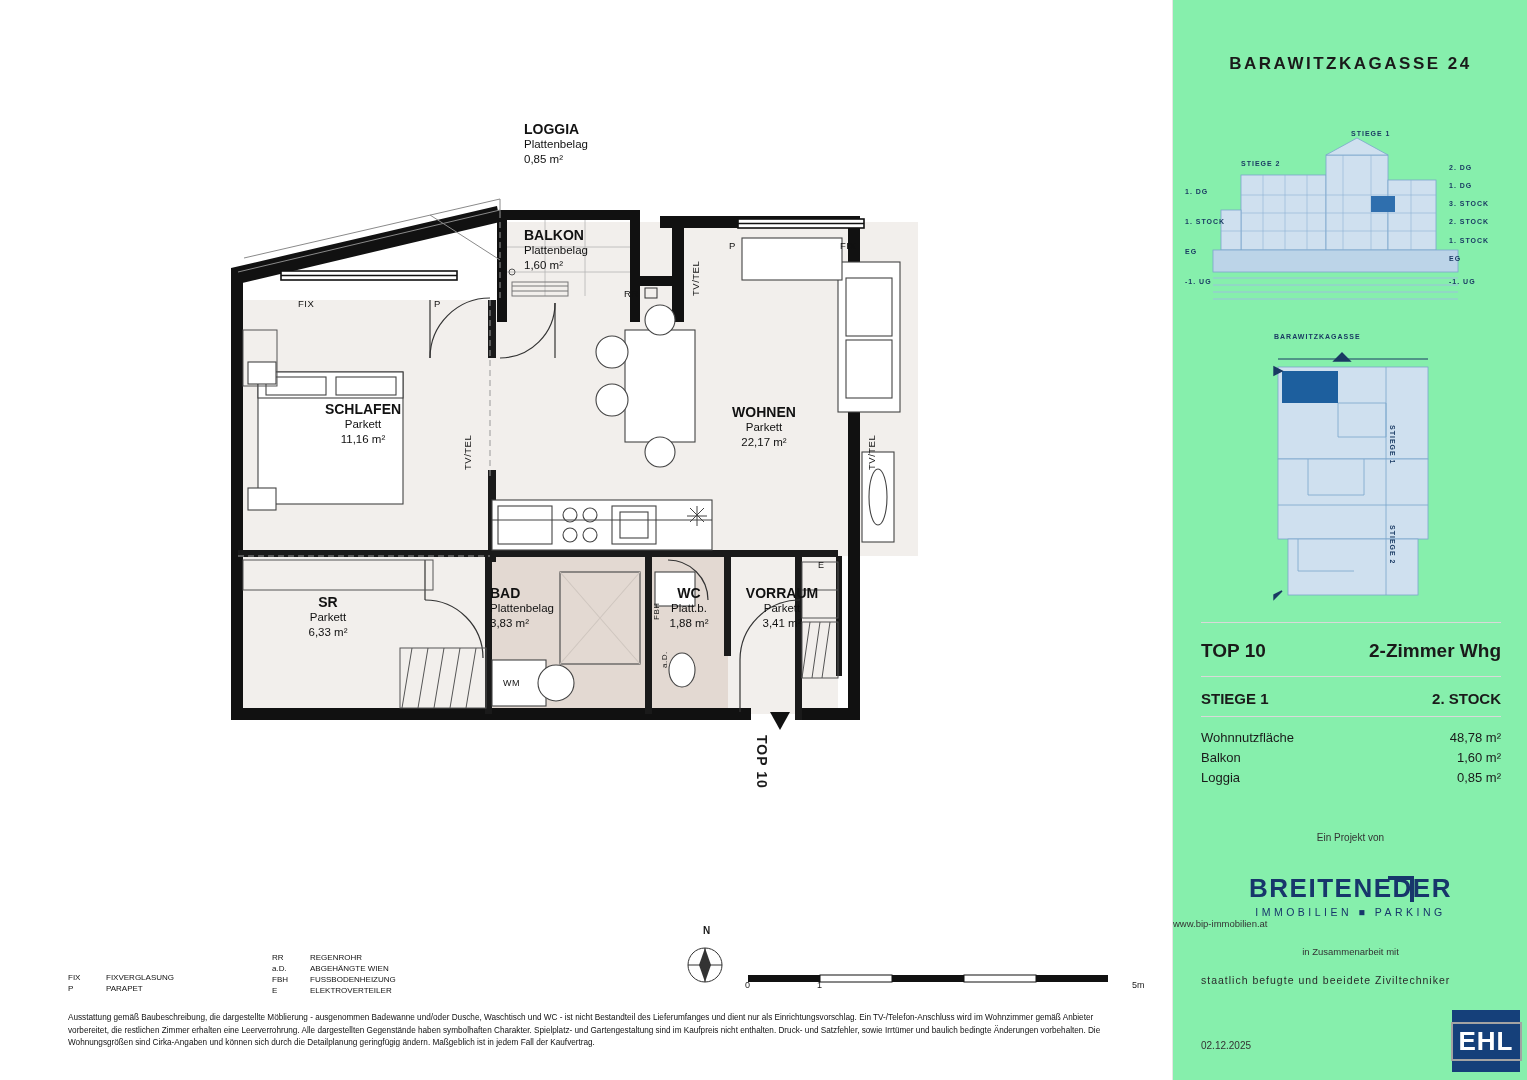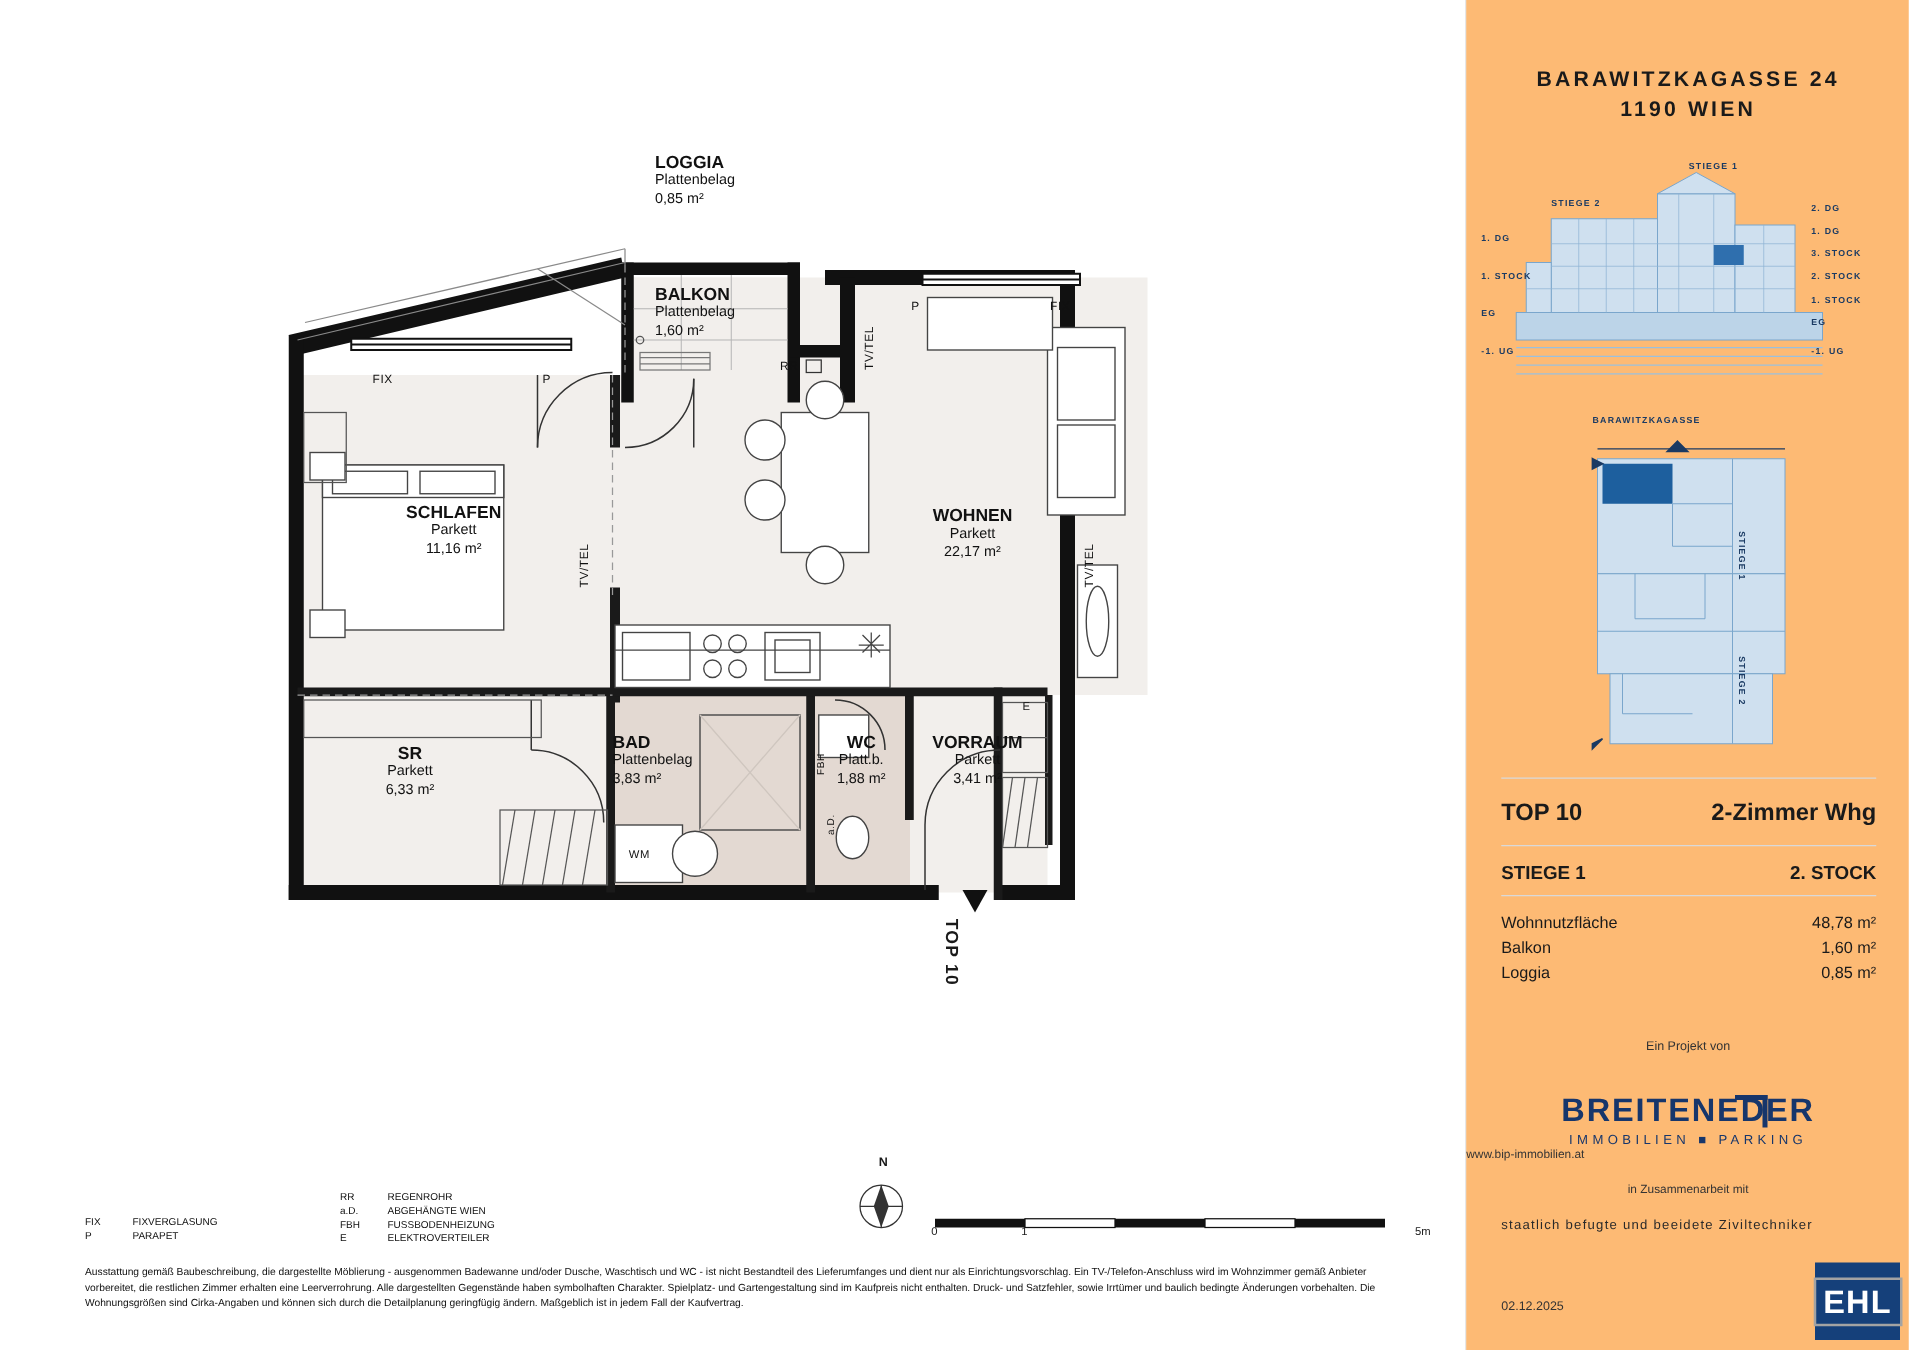--- a/index.html
+++ b/index.html
@@ -6,21 +6,21 @@
   body{
     width:1527px;height:1080px;background:#ffffff;
     font-family:"Liberation Sans", sans-serif;
     color:#1a1a1a;overflow:hidden;position:relative;
   }
   .page{position:absolute;inset:0;}
 
   
   .sidebar{
     position:absolute;left:1172px;top:0;width:355px;height:1080px;
-    background:#fdba74;border-left:1px solid #e6e6e6;
+    background:#86efac;border-left:1px solid #e6e6e6;
   }
   .sb-title{
     position:absolute;left:0;top:52px;width:355px;text-align:center;
     font-size:17px;font-weight:bold;letter-spacing:2.5px;line-height:24px;
   }
   .sb-title .l2{display:block;}
 
   
   .elev{position:absolute;left:10px;top:120px;width:335px;height:215px;}
   .elev svg{display:block;}
@@ -297,21 +297,21 @@
       <div class="sub">Plattenbelag</div>
       <div class="sub">1,60 m²</div>
     </div>
 
     <div class="lbl ctr" style="left:238px;top:402px;width:250px;">
       <div class="nm">SCHLAFEN</div>
       <div class="sub">Parkett</div>
       <div class="sub">11,16 m²</div>
     </div>
 
-    <div class="lbl ctr" style="left:688px;top:405px;width:180px;">
+    <div class="lbl ctr" style="left:674px;top:405px;width:180px;">
       <div class="nm">WOHNEN</div>
       <div class="sub">Parkett</div>
       <div class="sub">22,17 m²</div>
     </div>
 
     <div class="lbl ctr" style="left:238px;top:595px;width:180px;">
       <div class="nm">SR</div>
       <div class="sub">Parkett</div>
       <div class="sub">6,33 m²</div>
     </div>
@@ -388,21 +388,20 @@
         </div>
     </div>
 
     <div class="disc">Ausstattung gemäß Baubeschreibung, die dargestellte Möblierung - ausgenommen Badewanne und/oder Dusche, Waschtisch und WC - ist nicht Bestandteil des Lieferumfanges und dient nur als Einrichtungsvorschlag. Ein TV-/Telefon-Anschluss wird im Wohnzimmer gemäß Anbieter vorbereitet, die restlichen Zimmer erhalten eine Leerverrohrung. Alle dargestellten Gegenstände haben symbolhaften Charakter. Spielplatz- und Gartengestaltung sind im Kaufpreis nicht enthalten. Druck- und Satzfehler, sowie Irrtümer und baulich bedingte Änderungen vorbehalten. Die Wohnungsgrößen sind Cirka-Angaben und können sich durch die Detailplanung geringfügig ändern. Maßgeblich ist in jedem Fall der Kaufvertrag.</div>
   </div>
 
   <div class="sidebar">
 
     <div class="sb-title">
       <span>BARAWITZKAGASSE 24</span>
-      <span class="l2">1190 WIEN</span>
     </div>
 
     <div class="elev">
       <svg width="335" height="215" xmlns="http://www.w3.org/2000/svg">
         <g fill="#cfe0ef" stroke="#7aa6cc" stroke-width="0.8">
           <rect x="58" y="55" width="85" height="75"></rect>
           <rect x="143" y="35" width="62" height="95"></rect>
           <rect x="205" y="60" width="48" height="70"></rect>
           <rect x="38" y="90" width="20" height="40"></rect>
           <polygon points="143,35 174,18 205,35"></polygon>

